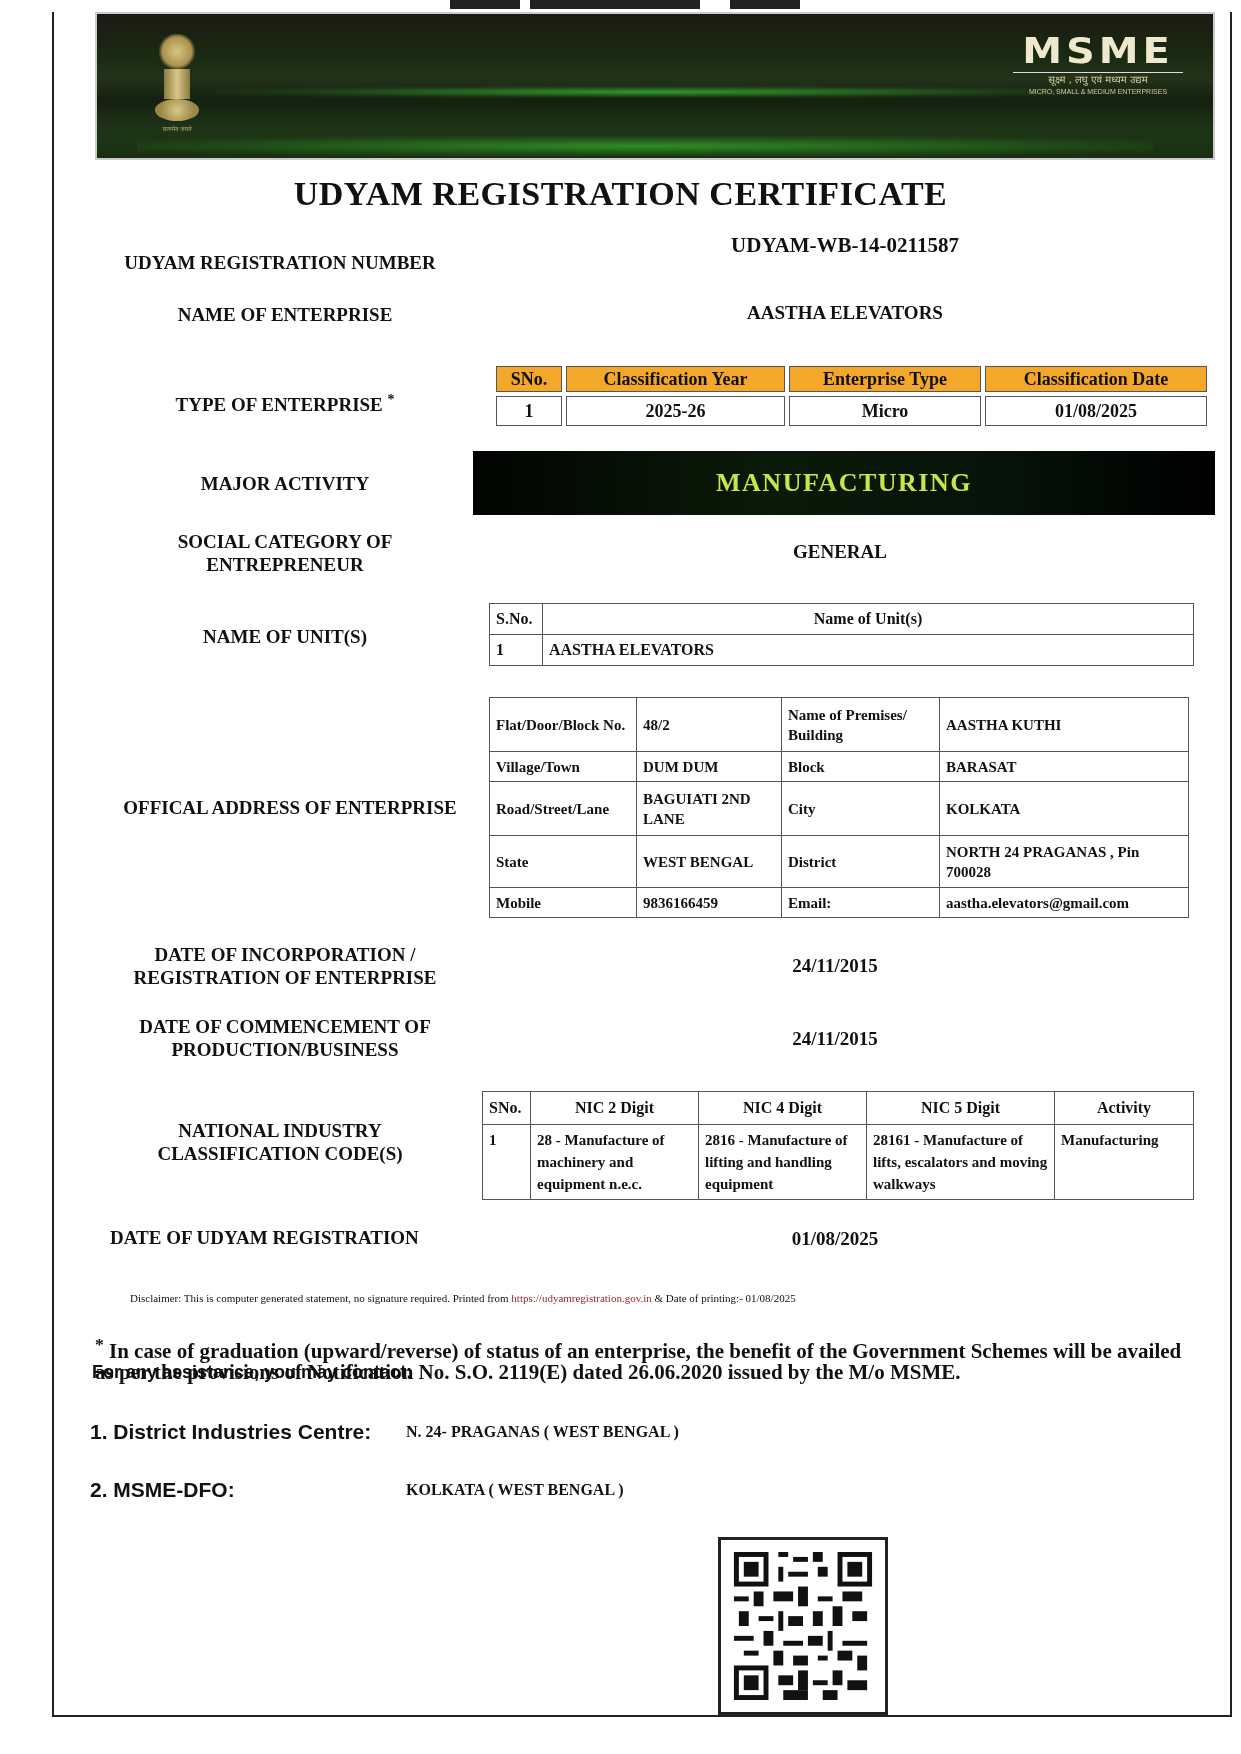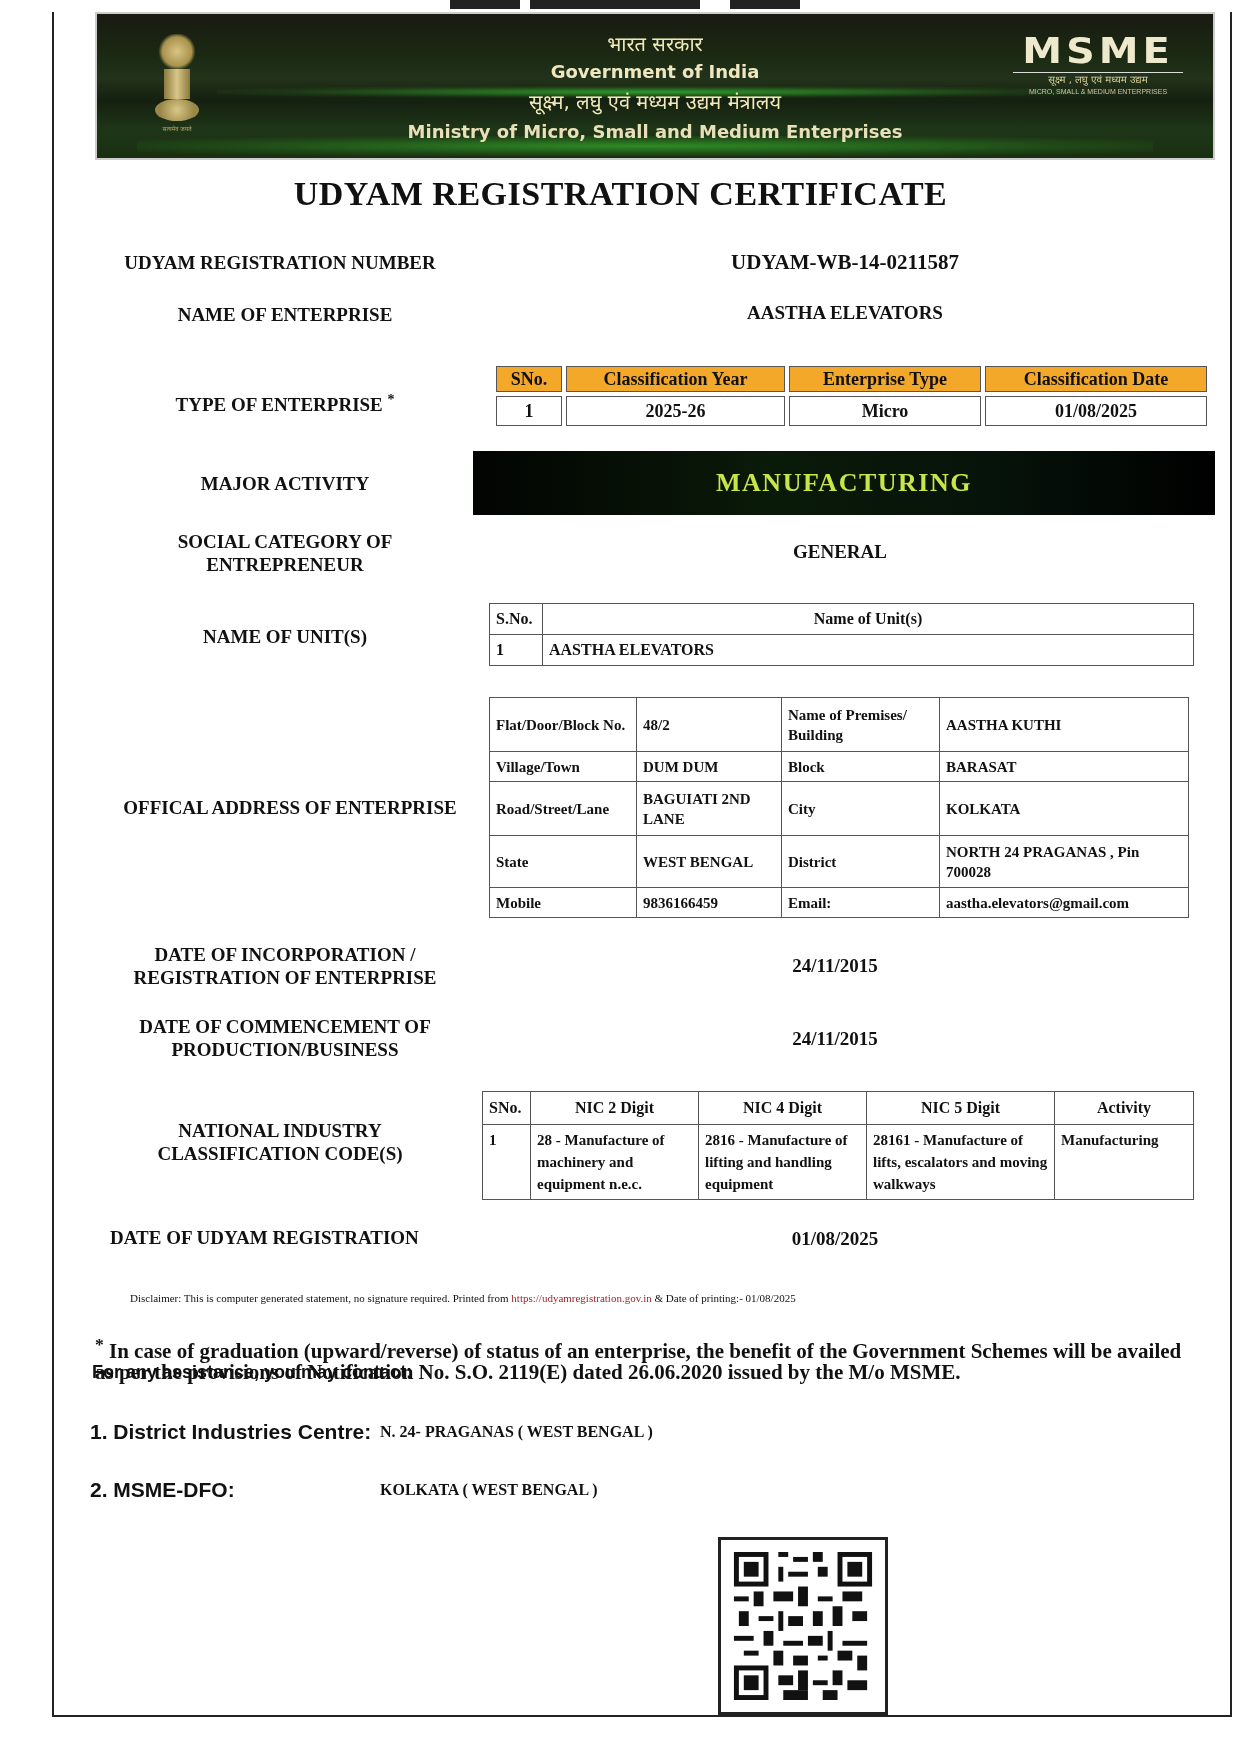--- a/index.html
+++ b/index.html
@@ -43,21 +43,21 @@
   .units td, .units th { font-size:16px; font-weight:bold; height:30px; text-align:left; padding:0 6px; }
   .units th.c { text-align:center; }
   .addr td { font-size:15px; font-weight:bold; padding:2px 6px; vertical-align:middle; line-height:20px; }
   .nic th { font-size:16px; font-weight:bold; height:30px; }
   .nic td { font-size:15px; font-weight:bold; vertical-align:top; padding:4px 6px; line-height:22px; }
   .note { position:absolute; left:95px; top:1334px; width:1110px; font-size:21px; font-weight:bold; line-height:21px; }
   .disc { position:absolute; left:130px; top:1292px; width:1080px; font-size:11px; }
   .disc .link { color:#a02a2a; }
   .assist { position:absolute; left:92px; top:1362px; font-size:18px; font-weight:bold; font-family:"Liberation Sans",sans-serif; }
   .contact-l { position:absolute; left:90px; font-size:21px; font-weight:bold; font-family:"Liberation Sans",sans-serif; }
-  .contact-v { position:absolute; left:380px; font-size:16px; font-weight:bold; }
+  .contact-v { position:absolute; left:406px; font-size:16px; font-weight:bold; }
   .qr { position:absolute; left:718px; top:1537px; width:170px; height:178px; border:3px solid #222; background:#fff; box-sizing:border-box; }
   .qr svg { position:absolute; left:12px; top:12px; }
 </style>
 </head>
 <body>
 
 <div class="topmarks">
   <span style="left:0;width:70px"></span>
     <span style="left:80px;width:170px"></span>
     <span style="left:280px;width:70px"></span>
@@ -67,37 +67,31 @@
 
 <div class="banner">
   <div class="glow1"></div>
     <div class="glow2"></div>
   <div class="emblem">
     <div class="lions"></div>
       <div class="pillar"></div>
       <div class="base"></div>
     <div class="cap">सत्यमेव जयते</div>
   </div>
-  <div class="center">
-    <div class="hin1">भारत सरकार</div>
-    <div class="eng1">Government of India</div>
-    <div class="hin2">सूक्ष्म, लघु एवं मध्यम उद्यम मंत्रालय</div>
-    <div class="eng2">Ministry of Micro, Small and Medium Enterprises</div>
-  </div>
   <div class="msme">
     <div class="word">MSME</div>
     <div class="hi">सूक्ष्म , लघु एवं मध्यम उद्यम</div>
     <div class="en">MICRO, SMALL &amp; MEDIUM ENTERPRISES</div>
   </div>
 </div>
 
 <div class="title">UDYAM REGISTRATION CERTIFICATE</div>
 
 <div class="lbl" style="left:110px;top:251px;width:340px;">UDYAM REGISTRATION NUMBER</div>
-<div class="val" style="left:680px;top:250px;width:330px;font-size:21px;">UDYAM-WB-14-0211587</div>
+<div class="val" style="left:680px;top:233px;width:330px;font-size:21px;">UDYAM-WB-14-0211587</div>
 
 <div class="lbl" style="left:110px;top:303px;width:350px;">NAME OF ENTERPRISE</div>
 <div class="val" style="left:680px;top:302px;width:330px;">AASTHA ELEVATORS</div>
 
 <div class="lbl" style="left:110px;top:388px;width:350px;">
   <span>TYPE OF ENTERPRISE</span> <span class="star">*</span>
 </div>
 
 <table class="ctype" style="left:492px;top:362px;">
   <tbody>

